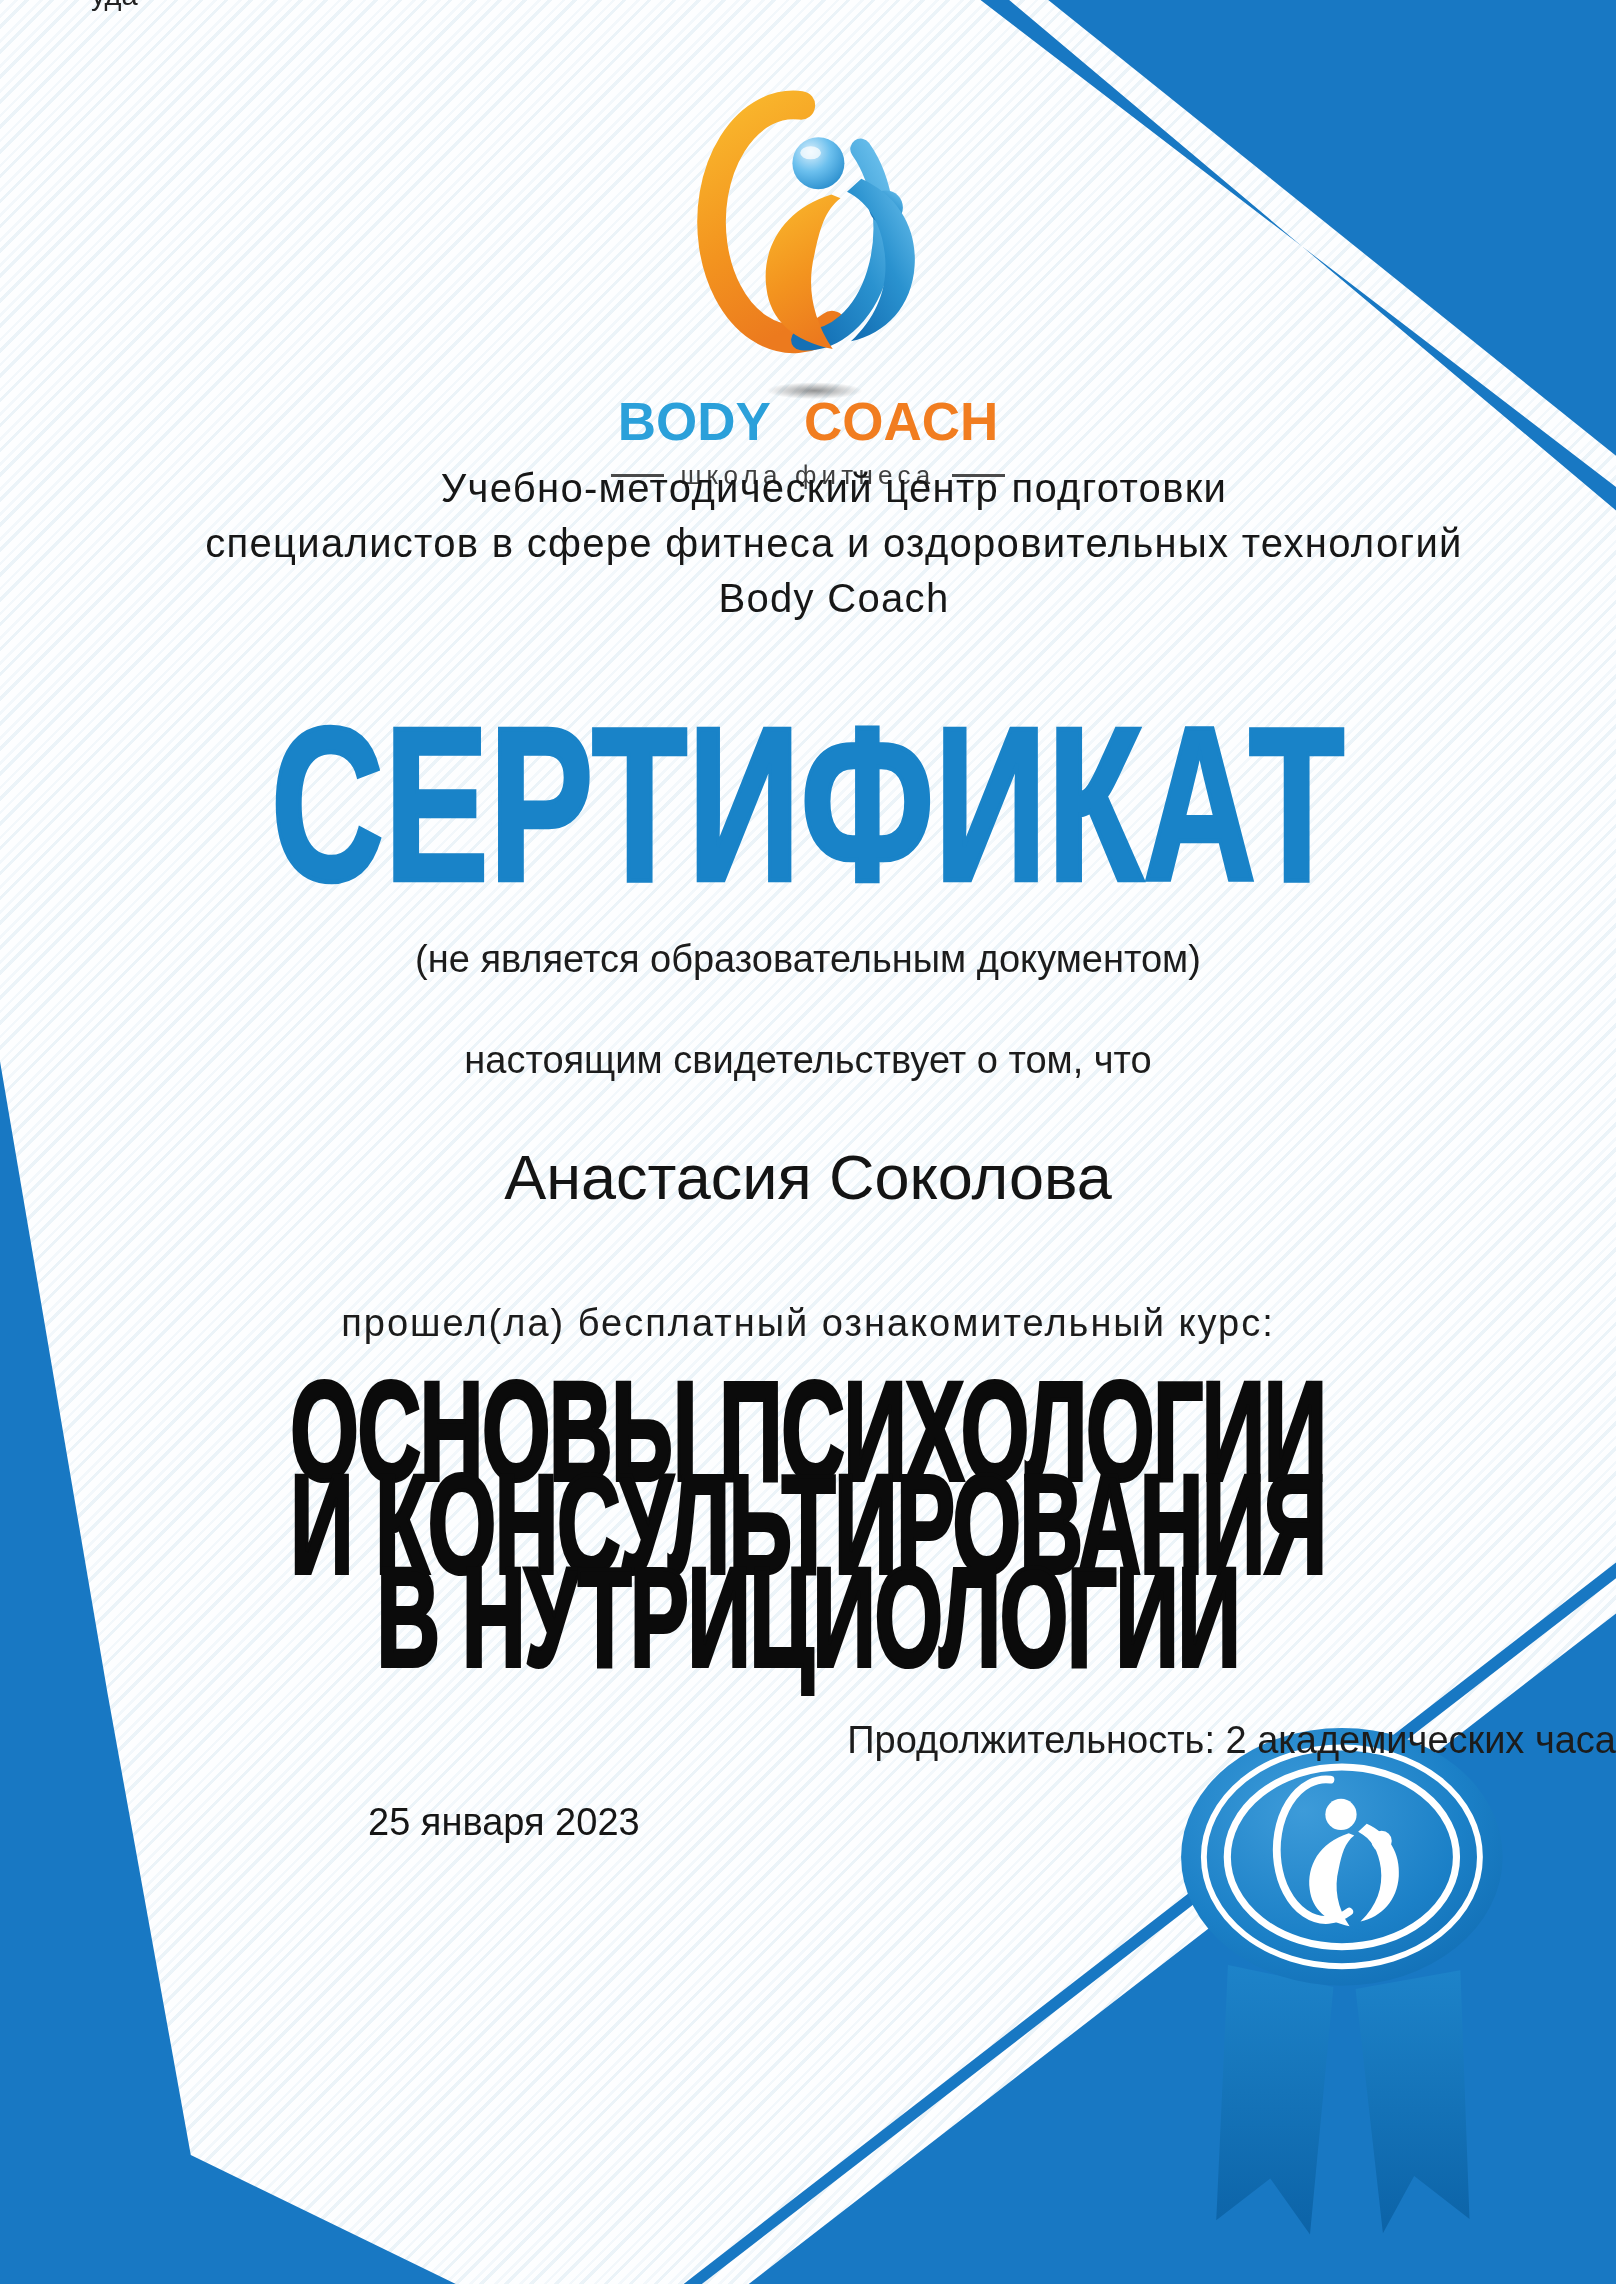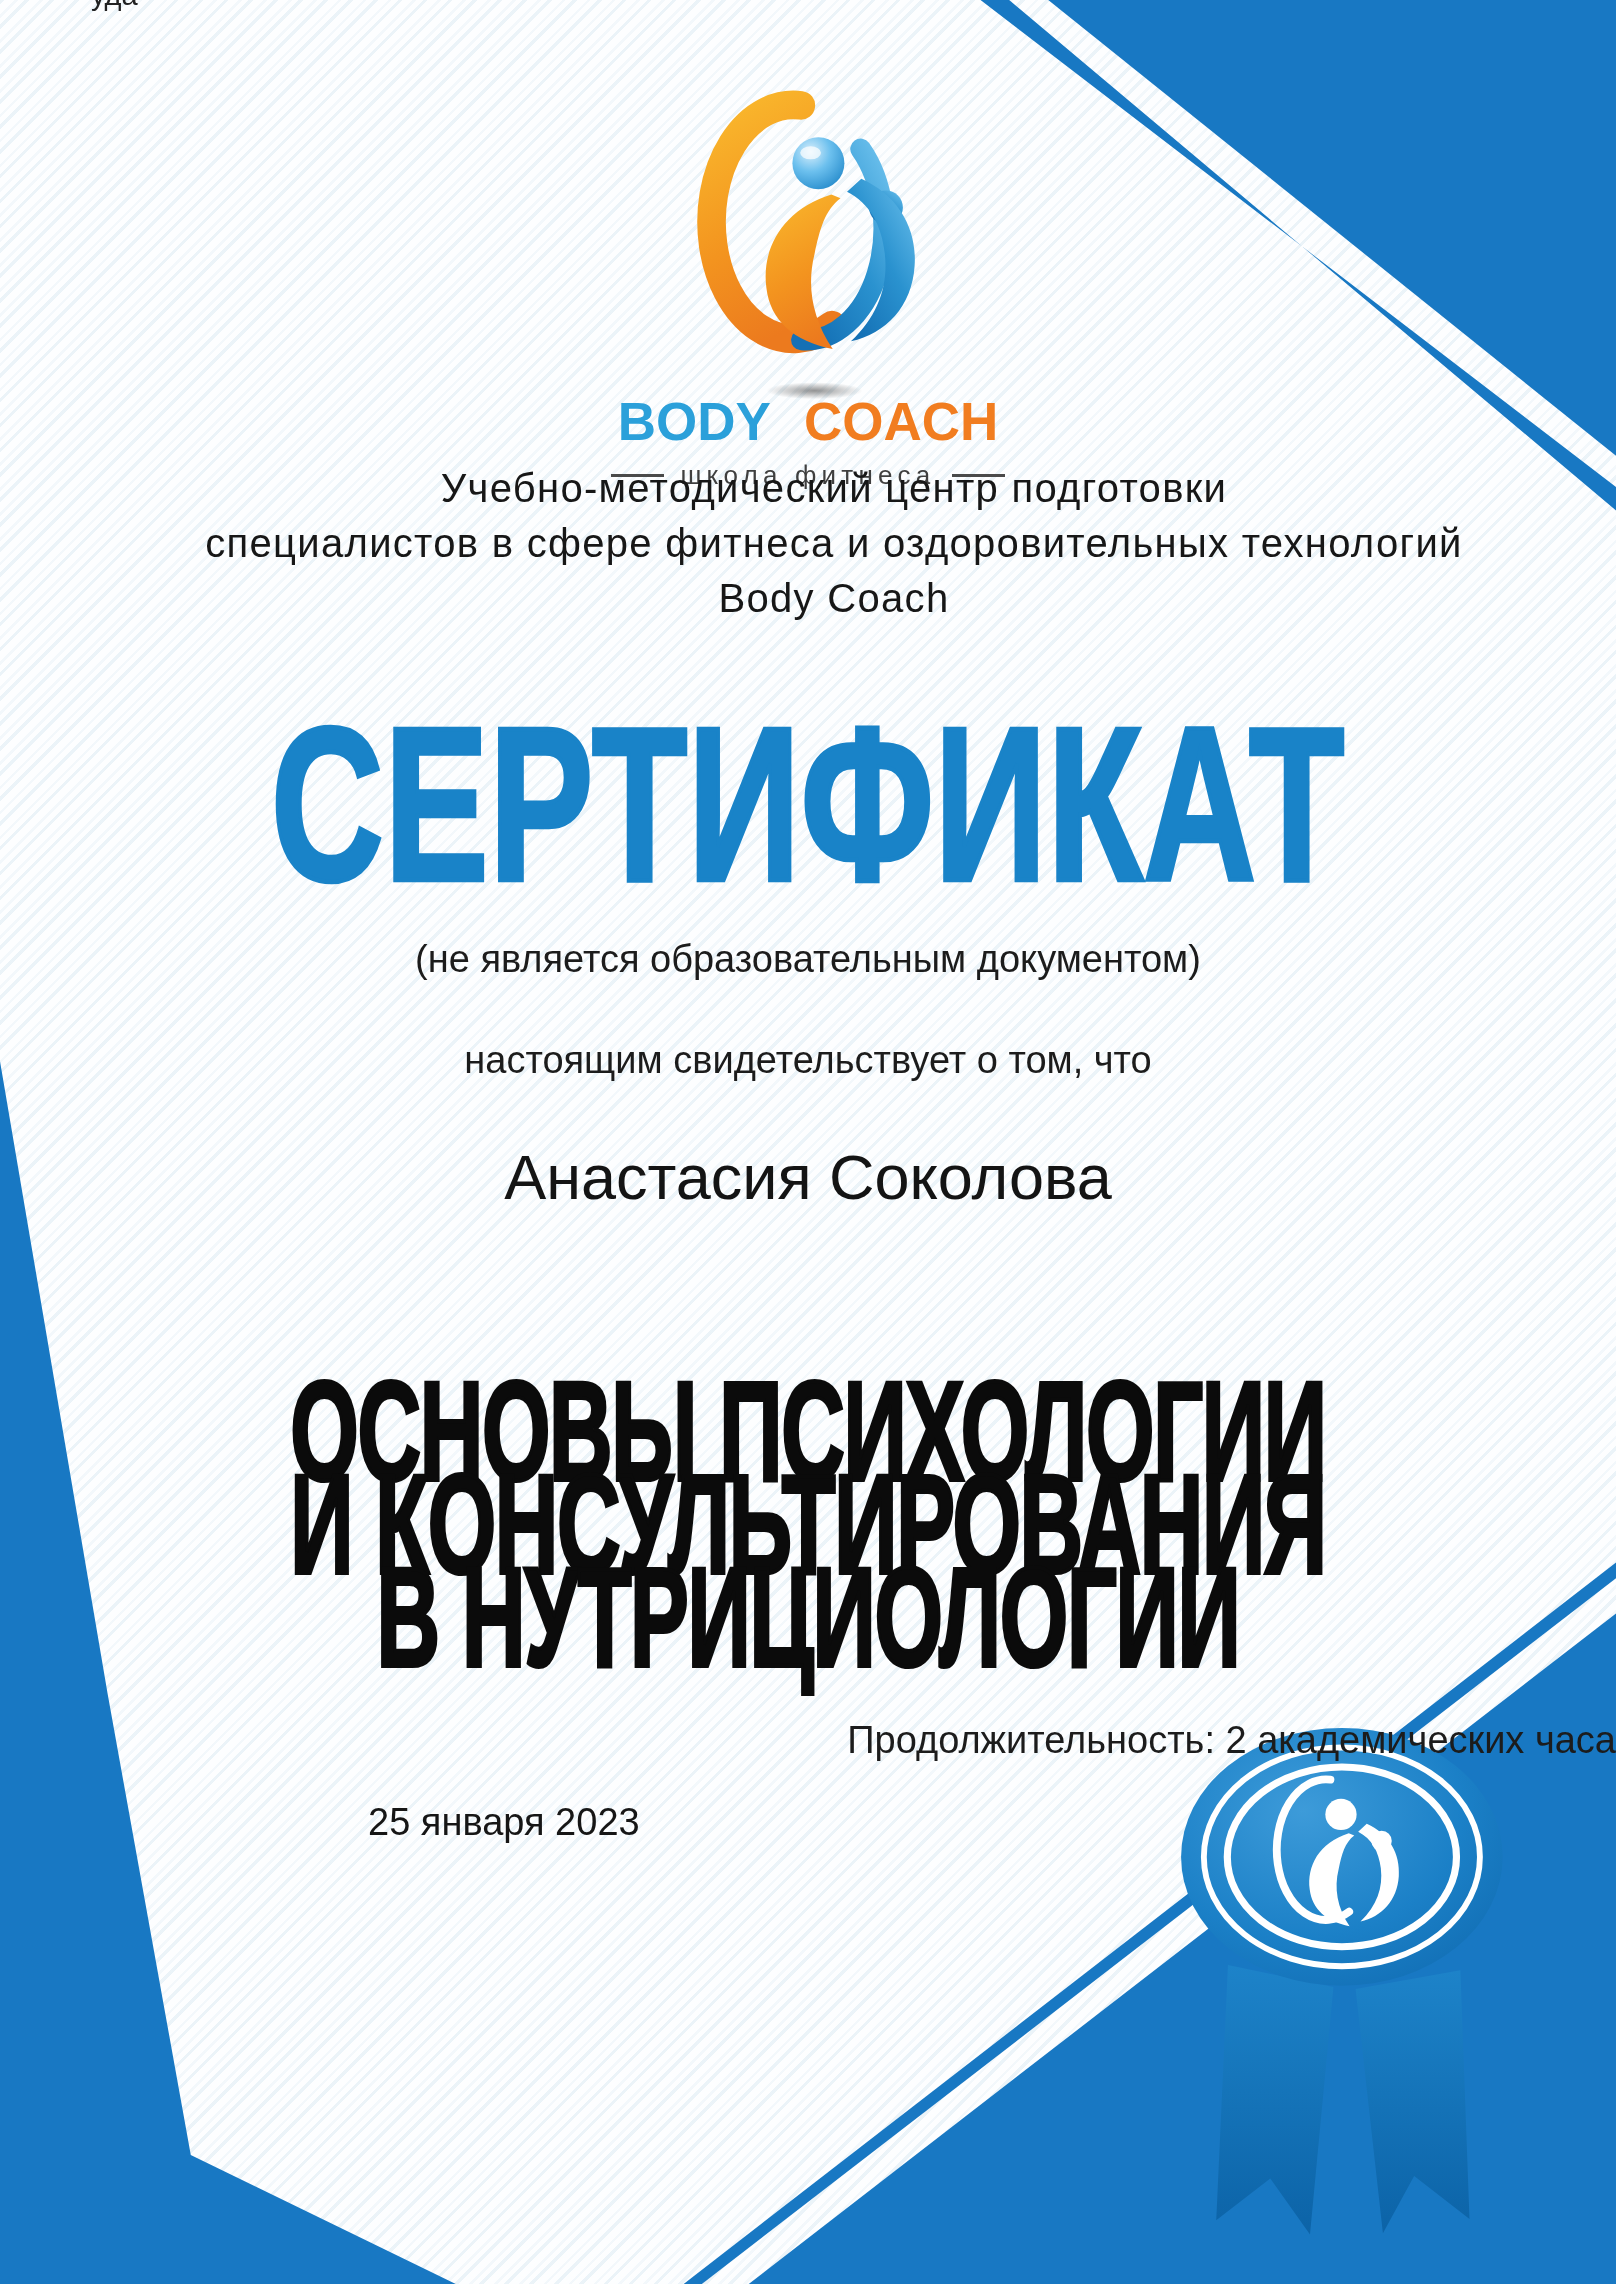--- a/index.html
+++ b/index.html
@@ -136,20 +136,21 @@
     <div>Учебно-методический центр подготовки</div>
     <div>специалистов в сфере фитнеса и оздоровительных технологий</div>
     <div>Body Coach</div>
   </div>
 
   <div class="abs cert-title">СЕРТИФИКАТ</div>
   <div class="abs disclaimer">(не является образовательным документом)</div>
 
   <div class="abs intro">настоящим свидетельствует о том, что</div>
   <div class="abs recipient">Анастасия Соколова</div>
+  <div class="abs course-intro">прошел(ла) бесплатный ознакомительный курс:</div>
 
   <div class="abs course-title">
     <div>ОСНОВЫ ПСИХОЛОГИИ</div>
     <div>И КОНСУЛЬТИРОВАНИЯ</div>
     <div>В НУТРИЦИОЛОГИИ</div>
   </div>
 
   <div class="abs duration">Продолжительность: 2 академических часа</div>
   <div class="date">25 января 2023</div>
 

